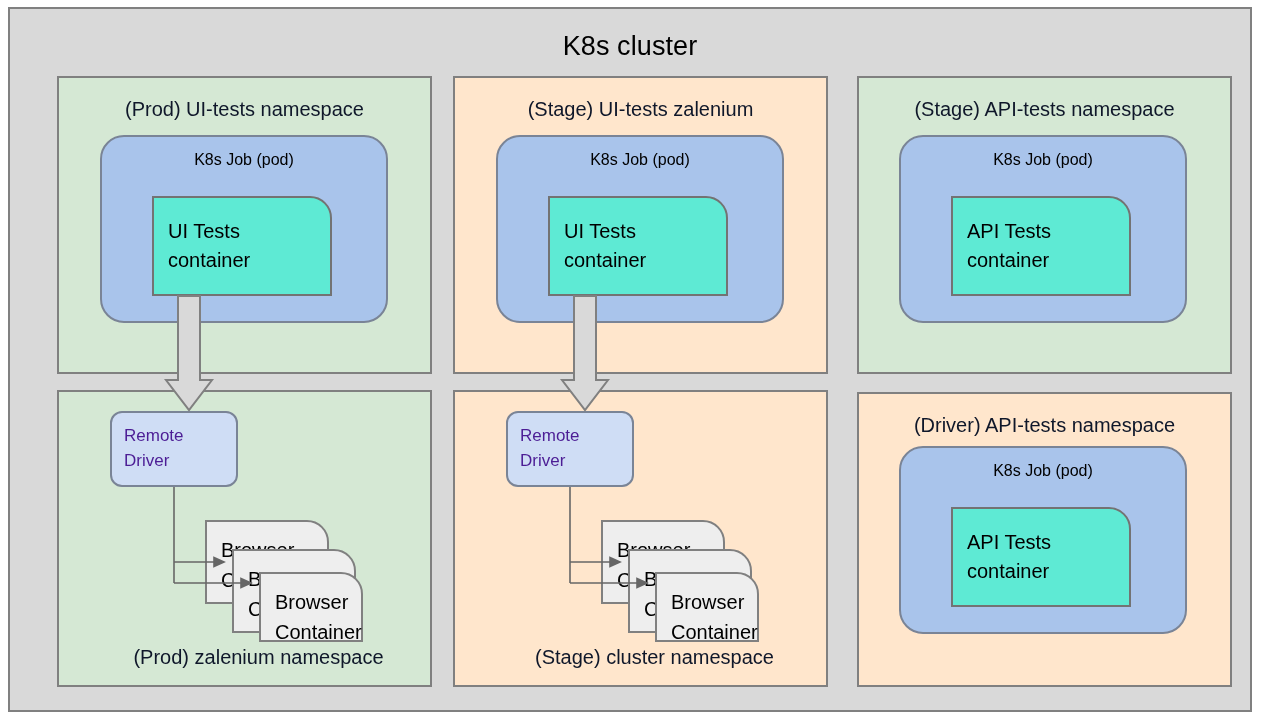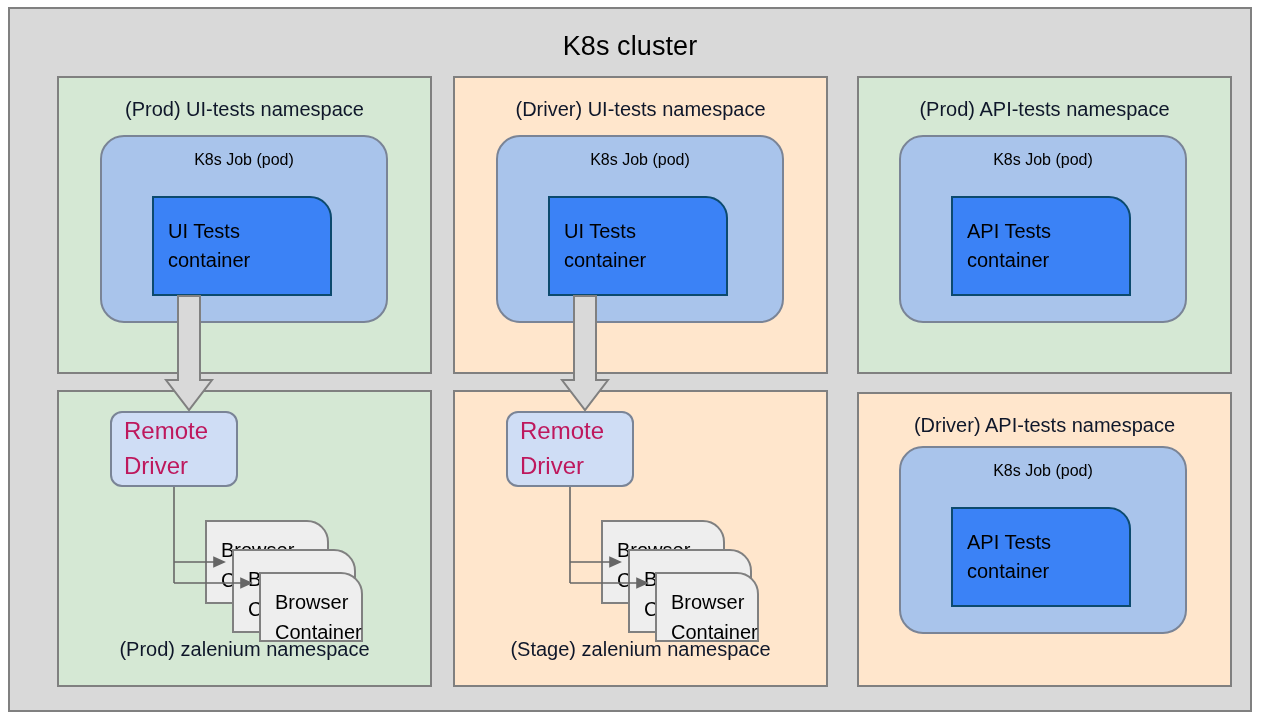--- a/index.html
+++ b/index.html
@@ -47,21 +47,21 @@
   .ns-label {
     position: absolute;
     left: 0;
     width: 100%;
     text-align: center;
     font-size: 20px;
     color: #0f172a;
     white-space: nowrap;
   }
   .ns-label.top    { top: 20px; }
-  .ns-label.bottom { bottom: 24px; }
+  .ns-label.bottom { bottom: 16px; padding-left: 14px; }
 
   
   .pod {
     position: absolute;
     box-sizing: border-box;
     background: #a9c4eb;
     border: 2px solid #7a8496;
     border-radius: 24px;
   }
   .pod-label {
@@ -72,22 +72,22 @@
     text-align: center;
     font-size: 16px;
     color: #000000;
     white-space: nowrap;
   }
 
   
   .note {
     position: absolute;
     box-sizing: border-box;
-    background: #3b82f6;
-    border: 2px solid #0c4a6e;
+    background: #5eead4;
+    border: 2px solid #737373;
     border-top-right-radius: 22px;
   }
   .note-text {
     position: absolute;
     left: 14px;
     top: 50%;
     transform: translateY(-50%);
     font-size: 20px;
     line-height: 1.45;
     color: #000000;
@@ -100,23 +100,23 @@
     box-sizing: border-box;
     background: #cfddf5;
     border: 2px solid #7a8496;
     border-radius: 12px;
   }
   .driver-text {
     position: absolute;
     left: 12px;
     top: 50%;
     transform: translateY(-50%);
-    font-size: 24px;
+    font-size: 17px;
     line-height: 1.45;
-    color: #be185d;
+    color: #4c1d95;
     white-space: pre-line;
   }
 
   
   .bc {
     position: absolute;
     box-sizing: border-box;
     background: #eeeeee;
     border: 2px solid #808080;
     border-top-right-radius: 22px;
@@ -155,32 +155,32 @@
   </div>
   <div class="pod" style="left:100px; top:135px; width:288px; height:188px;">
     <div class="pod-label">K8s Job (pod)</div>
   </div>
   <div class="note" style="left:152px; top:196px; width:180px; height:100px;">
     <div class="note-text">UI Tests
 container</div>
   </div>
 
   <div class="ns orange" style="left:453px; top:76px; width:375px; height:298px;">
-    <div class="ns-label top">(Driver) UI-tests namespace</div>
+    <div class="ns-label top">(Stage) UI-tests zalenium</div>
   </div>
   <div class="pod" style="left:496px; top:135px; width:288px; height:188px;">
     <div class="pod-label">K8s Job (pod)</div>
   </div>
   <div class="note" style="left:548px; top:196px; width:180px; height:100px;">
     <div class="note-text">UI Tests
 container</div>
   </div>
 
   <div class="ns green" style="left:857px; top:76px; width:375px; height:298px;">
-    <div class="ns-label top">(Prod) API-tests namespace</div>
+    <div class="ns-label top">(Stage) API-tests namespace</div>
   </div>
   <div class="pod" style="left:899px; top:135px; width:288px; height:188px;">
     <div class="pod-label">K8s Job (pod)</div>
   </div>
   <div class="note" style="left:951px; top:196px; width:180px; height:100px;">
     <div class="note-text">API Tests
 container</div>
   </div>
 
   <div class="ns orange" style="left:857px; top:392px; width:375px; height:295px;">
@@ -208,21 +208,21 @@
   <div class="bc" style="left:232px; top:549px; width:124px; height:84px;">
     <div class="bc-text">Browser
 Container</div>
   </div>
   <div class="bc" style="left:259px; top:572px; width:104px; height:70px;">
     <div class="bc-text">Browser
 Container</div>
   </div>
 
   <div class="ns orange" style="left:453px; top:390px; width:375px; height:297px;">
-    <div class="ns-label bottom">(Stage) zalenium namespace</div>
+    <div class="ns-label bottom">(Stage) cluster namespace</div>
   </div>
   <div class="driver" style="left:506px; top:411px; width:128px; height:76px;">
     <div class="driver-text">Remote
 Driver</div>
   </div>
   <div class="bc" style="left:601px; top:520px; width:124px; height:84px;">
     <div class="bc-text">Browser
 Container</div>
   </div>
   <div class="bc" style="left:628px; top:549px; width:124px; height:84px;">

